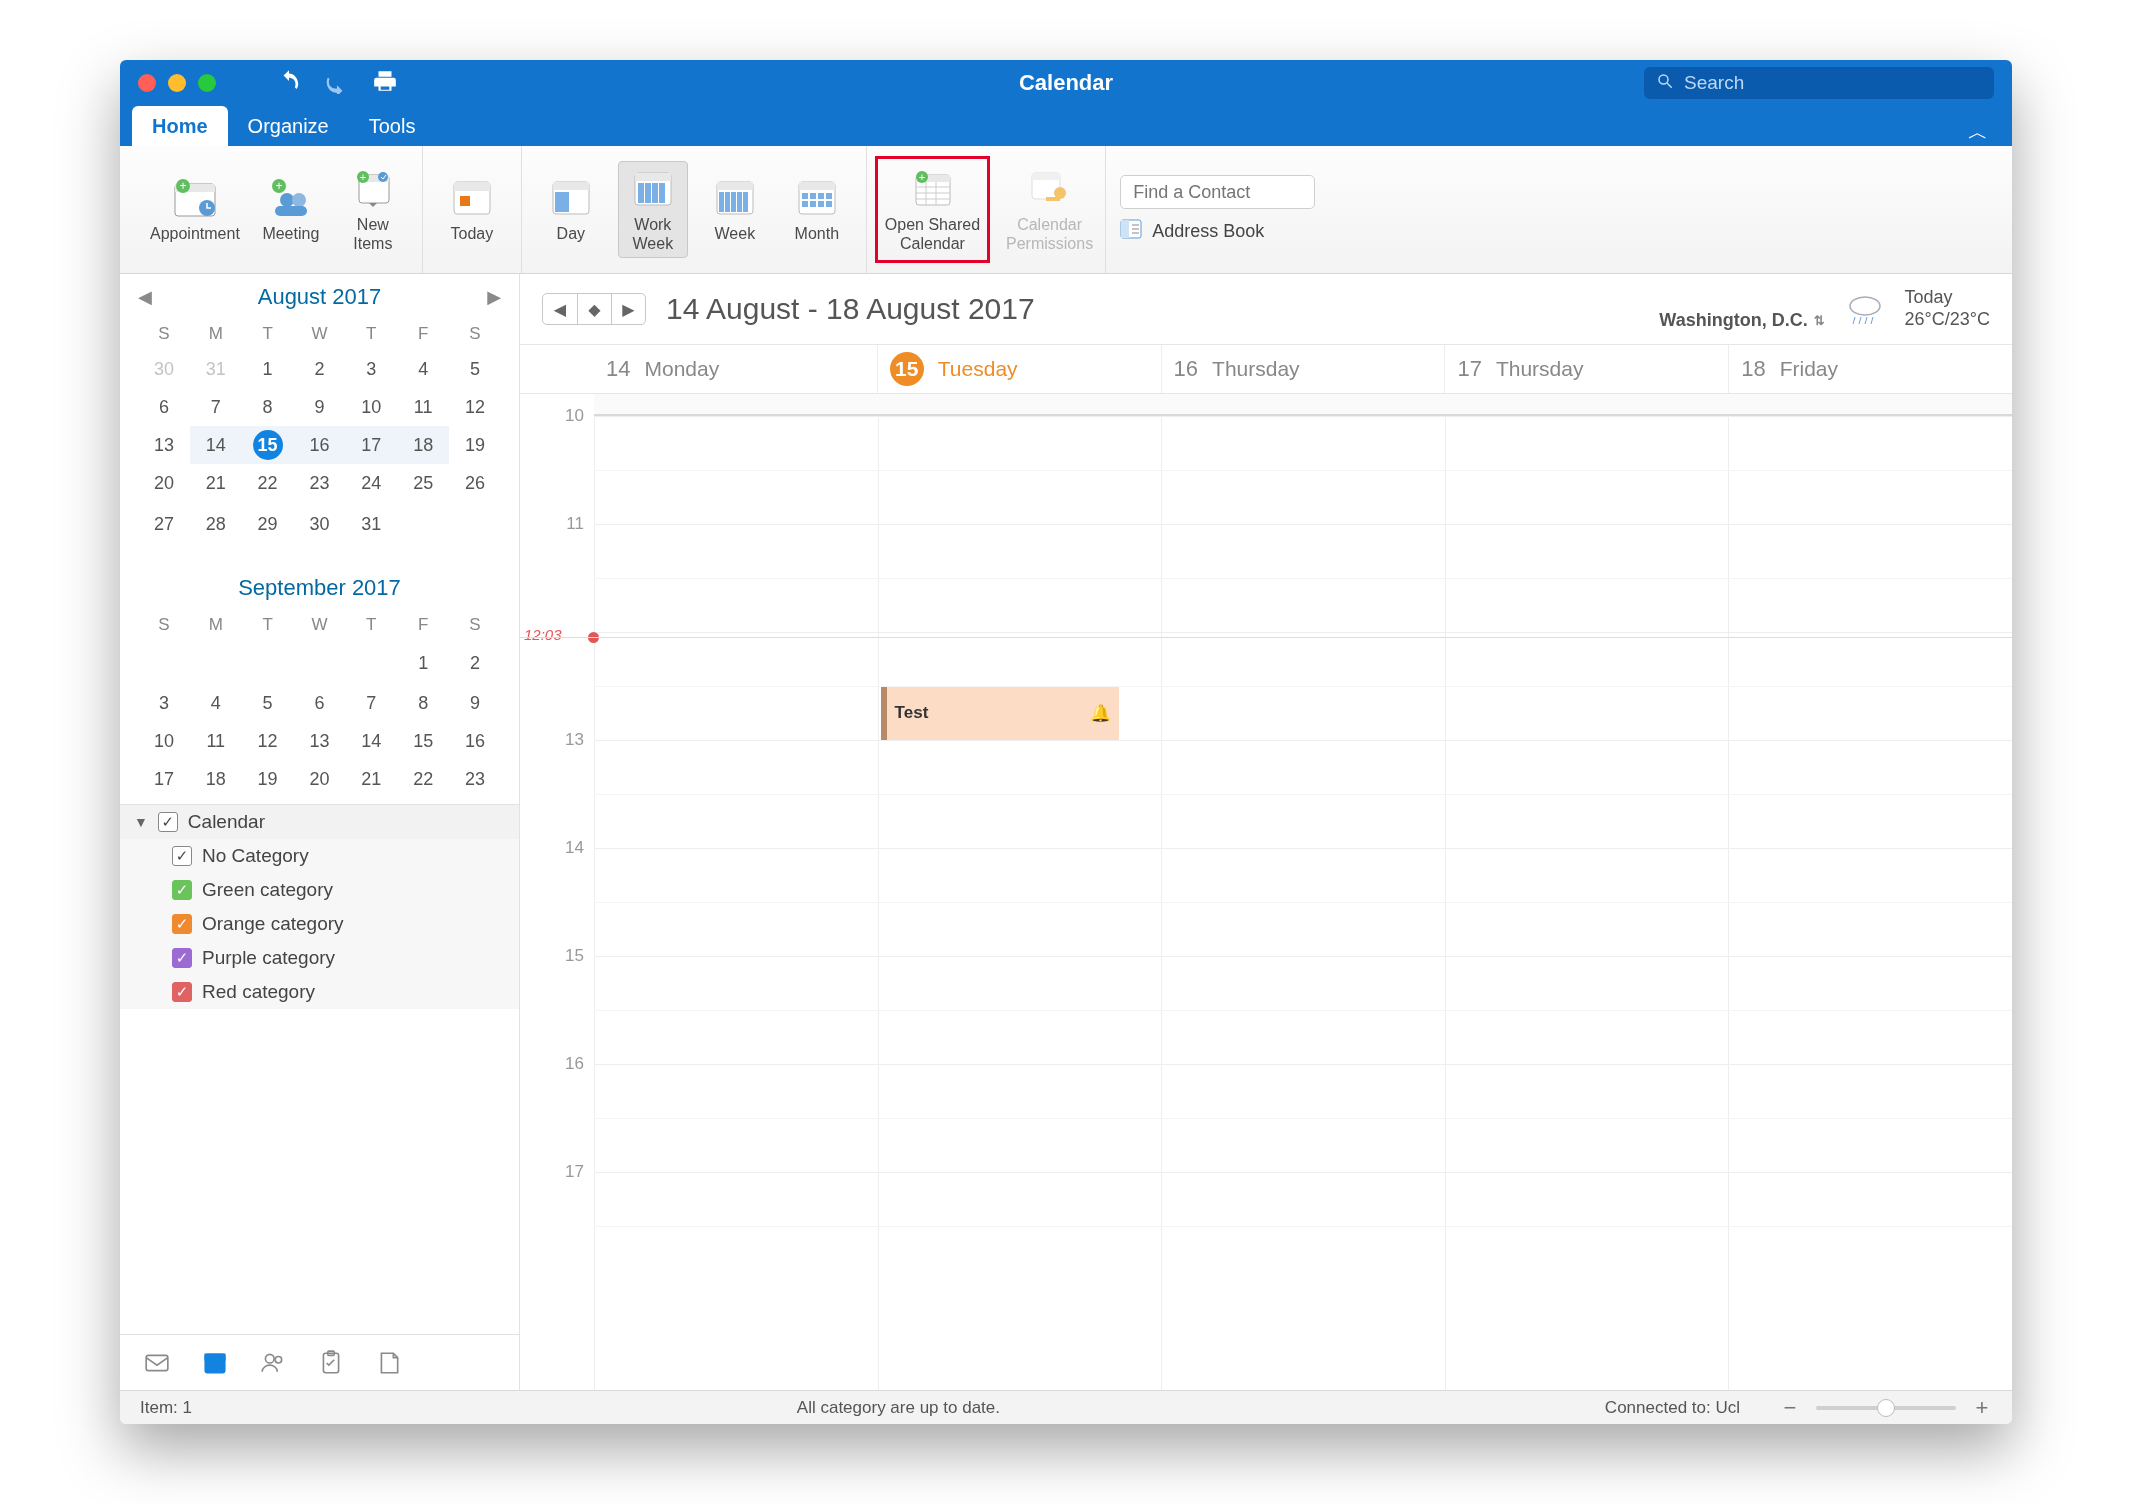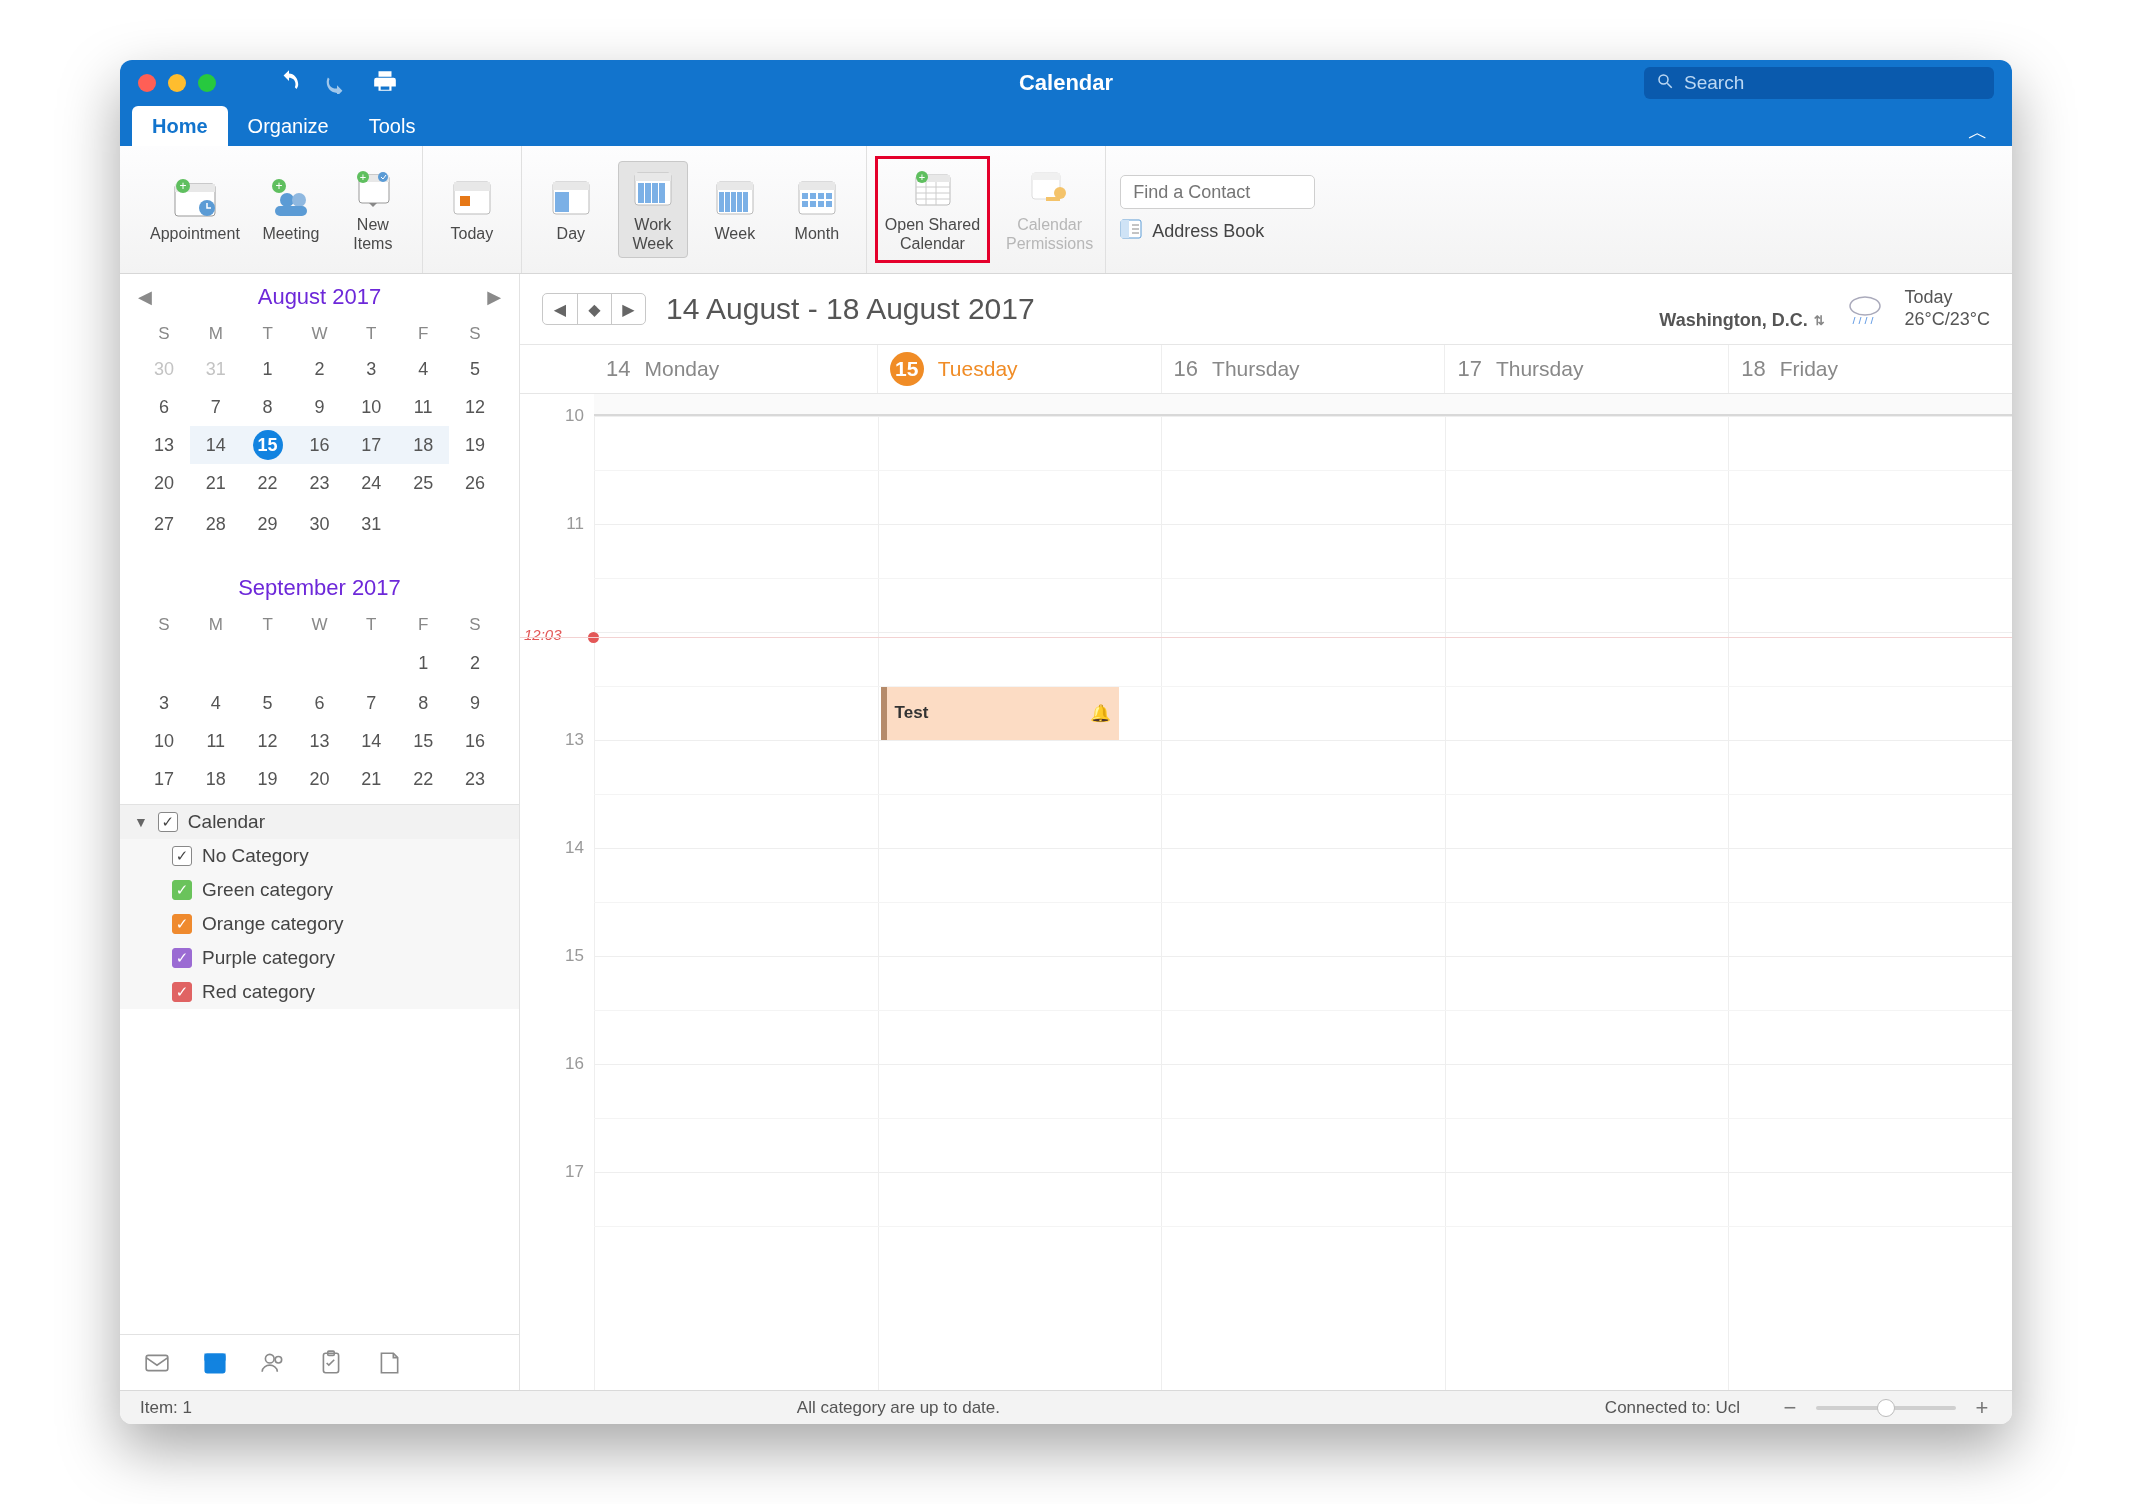--- a/index.html
+++ b/index.html
@@ -1,19 +1,19 @@
 <!DOCTYPE html>
 <html><head>
 <meta charset="utf-8">
 <style>
   * { box-sizing: border-box; margin: 0; padding: 0; }
   html, body { width: 2132px; height: 1504px; font-family: -apple-system, "Helvetica Neue", Arial, sans-serif; background: #fff; }
   body { padding: 60px 120px 80px 120px; }
 
-  .window { width: 1892px; height: 1364px; border-radius: 12px; overflow: hidden; box-shadow: 0 25px 60px rgba(0,0,0,0.35); background: #fff; display: flex; flex-direction: column; }
+  .window { width: 1892px; height: 1364px; border-radius: 6px; overflow: hidden; box-shadow: 0 25px 60px rgba(0,0,0,0.35); background: #fff; display: flex; flex-direction: column; }
 
   
   .titlebar { height: 46px; background: #1274cd; display: flex; align-items: center; position: relative; color: #fff; }
   .traffic { display: flex; gap: 12px; padding-left: 18px; }
   .tl { width: 18px; height: 18px; border-radius: 50%; }
   .tl.red { background: #ff5f56; } .tl.yel { background: #ffbd2e; } .tl.grn { background: #27c93f; }
   .qat { display: flex; gap: 22px; margin-left: 60px; align-items: center; }
   .qat svg { width: 26px; height: 26px; fill: #fff; }
   .title { position: absolute; left: 0; right: 0; text-align: center; font-size: 22px; font-weight: 600; pointer-events:none; }
   .searchwrap { margin-left: auto; margin-right: 18px; }
@@ -44,21 +44,21 @@
 
   
   .bodyrow { flex: 1; display: flex; overflow: hidden; }
   .sidebar { width: 400px; border-right: 1px solid #e2e2e2; display:flex; flex-direction:column; background:#fff; }
   .main { flex: 1; display:flex; flex-direction:column; position:relative; overflow:hidden; }
 
   
   .minical { padding: 10px 18px 6px 18px; font-size: 18px; color:#555; }
   .mchead { display:flex; align-items:center; justify-content:space-between; margin-bottom:8px; }
   .mchead .nav { color:#8a8a8a; cursor:pointer; font-size:18px; }
-  .mchead .mtitle { font-size: 22px; color:#6d28d9; font-weight:500;text-align:right; }
+  .mchead .mtitle { font-size: 22px; color:#0369a1; font-weight:500;text-align:right; }
   .mcgrid { width:100%; border-collapse:collapse; table-layout:fixed; }
   .mcgrid th { font-weight:400; color:#888; font-size:17px; padding:6px 0; }
   .mcgrid td { text-align:center; padding:4px 0; font-size:18px; color:#555; cursor:pointer; }
   .mcgrid td.dim { color:#c3c3c3; }
   .mcgrid td .d { display:inline-block; width:30px; height:30px; line-height:30px; border-radius:50%; }
   .mcgrid td.today .d { background:#1283e0; color:#fff; font-weight:600; }
   .mcgrid tr.wk td { background:#eef4fa; }
   .mcgrid tr.wk td:first-child { background:#fff; }
   .mcgrid tr.wk td:last-child { background:#fff; }
 

